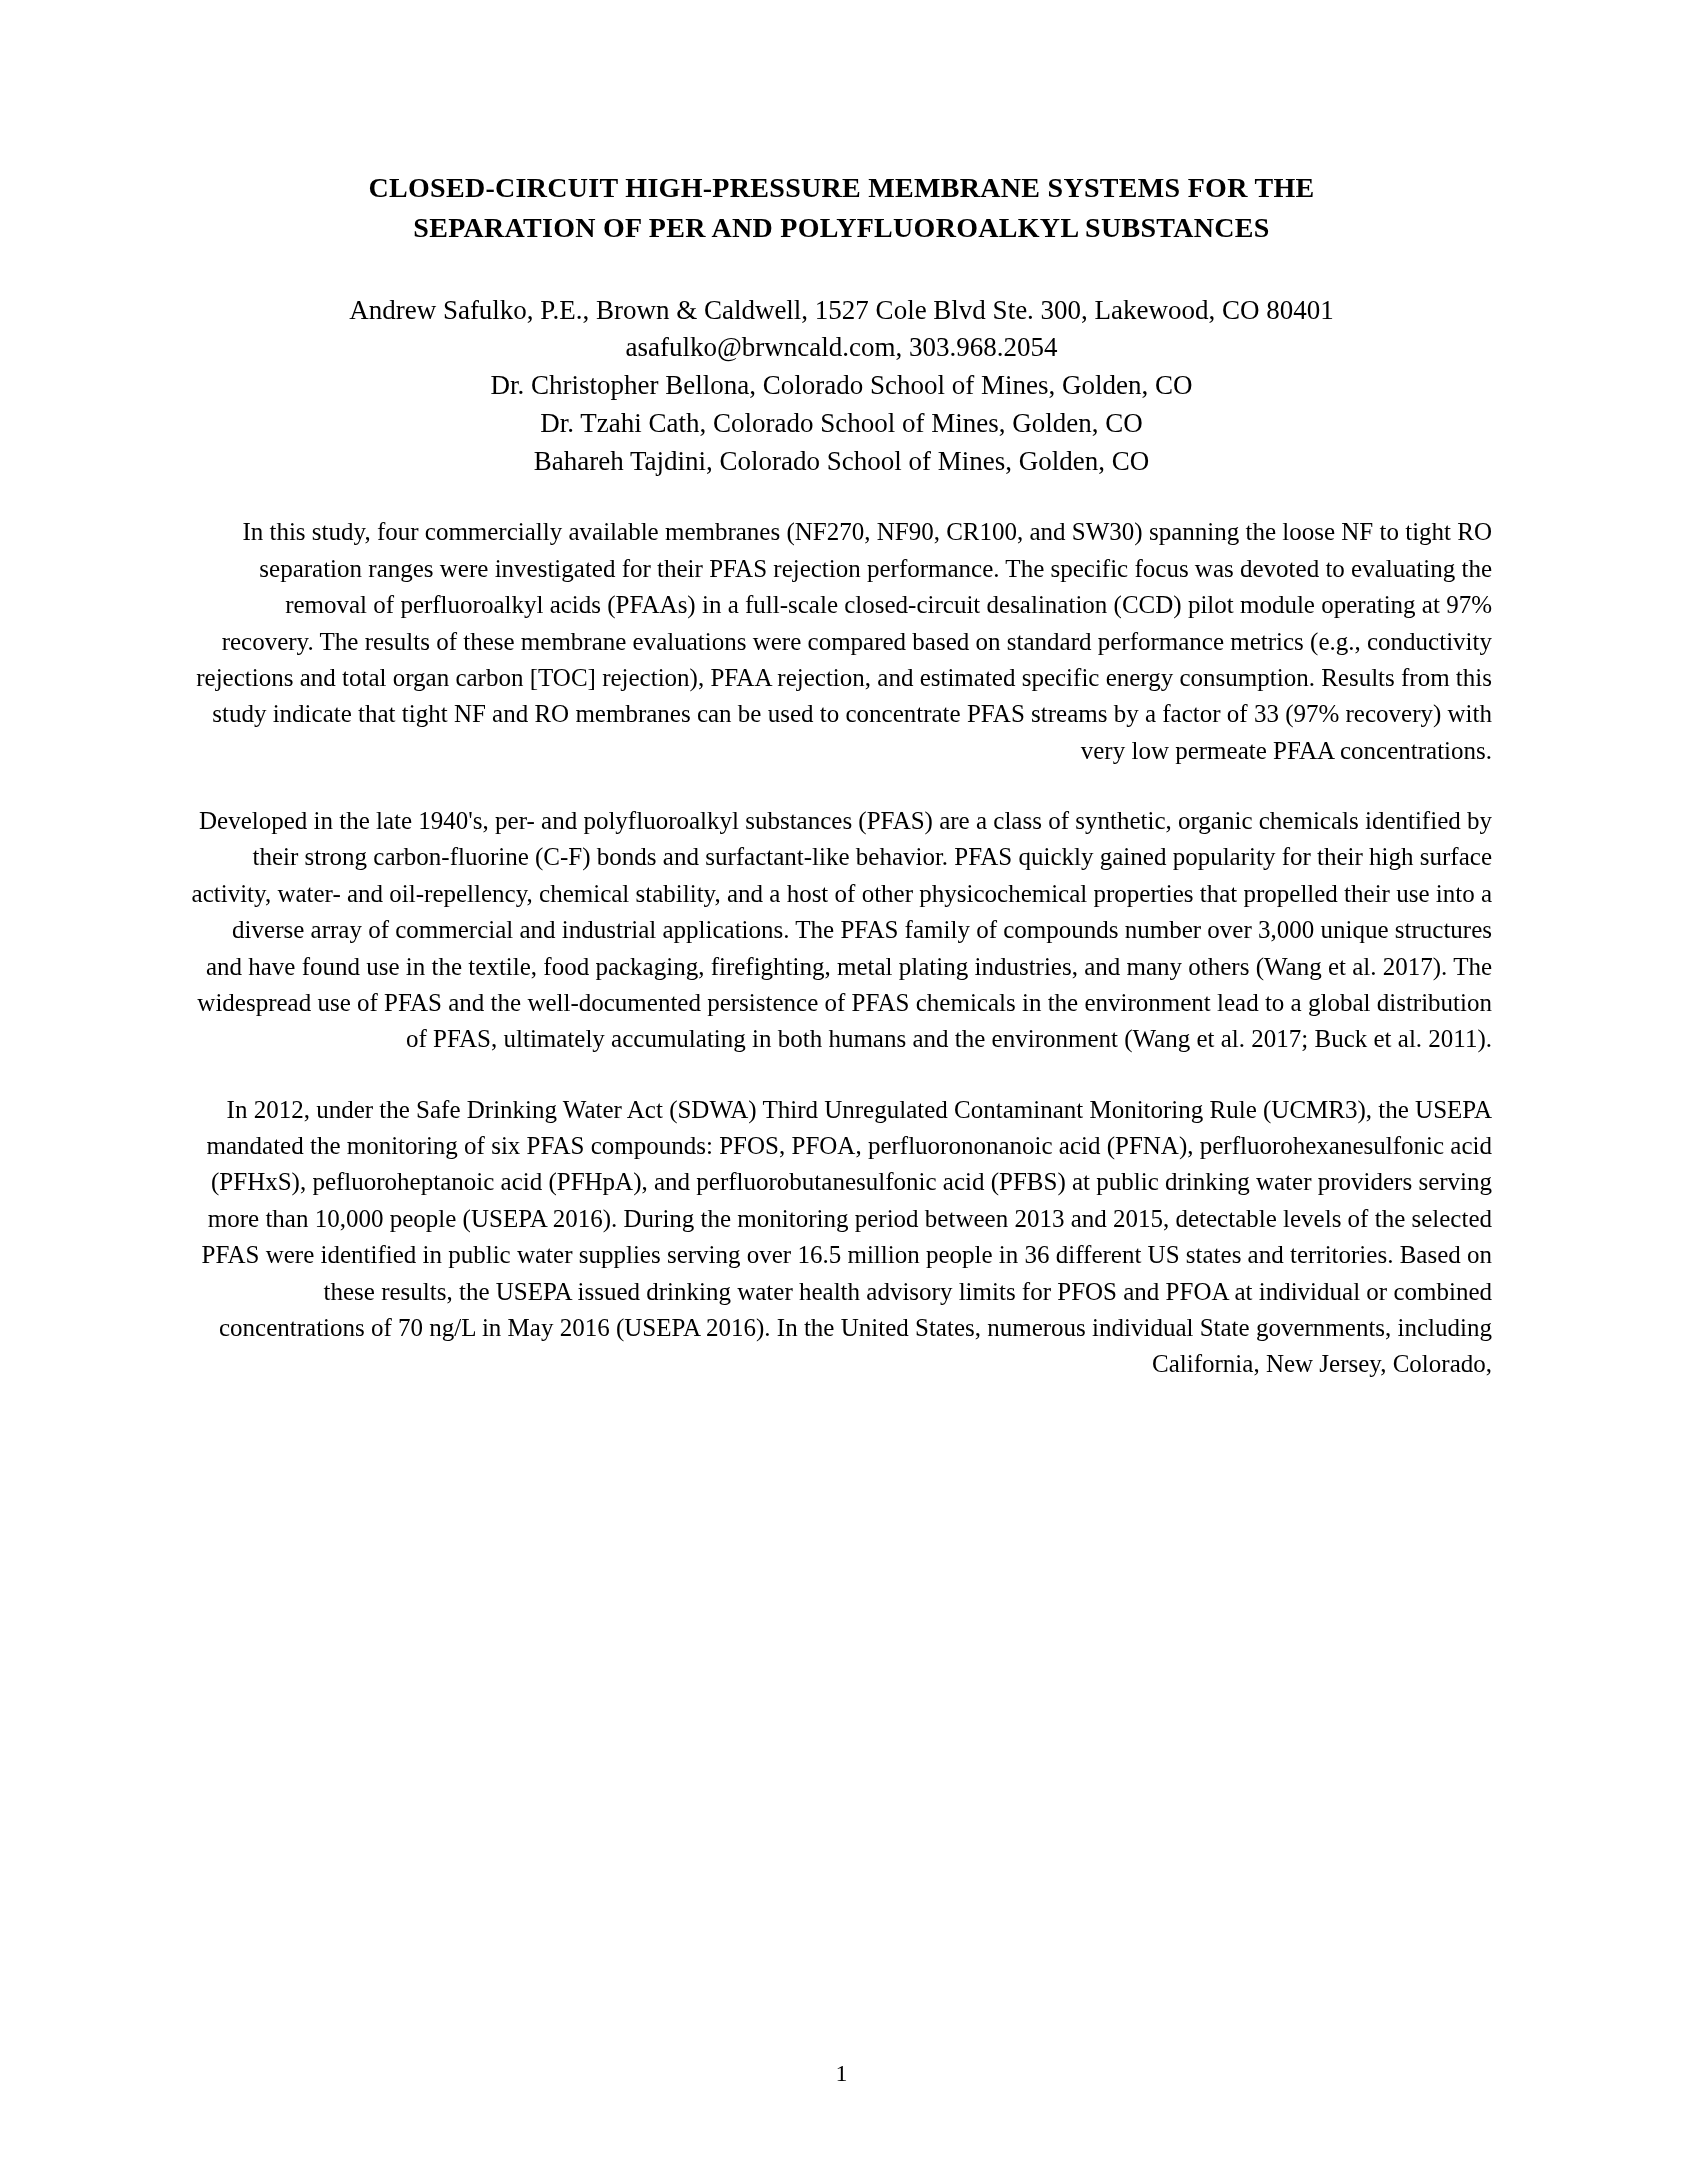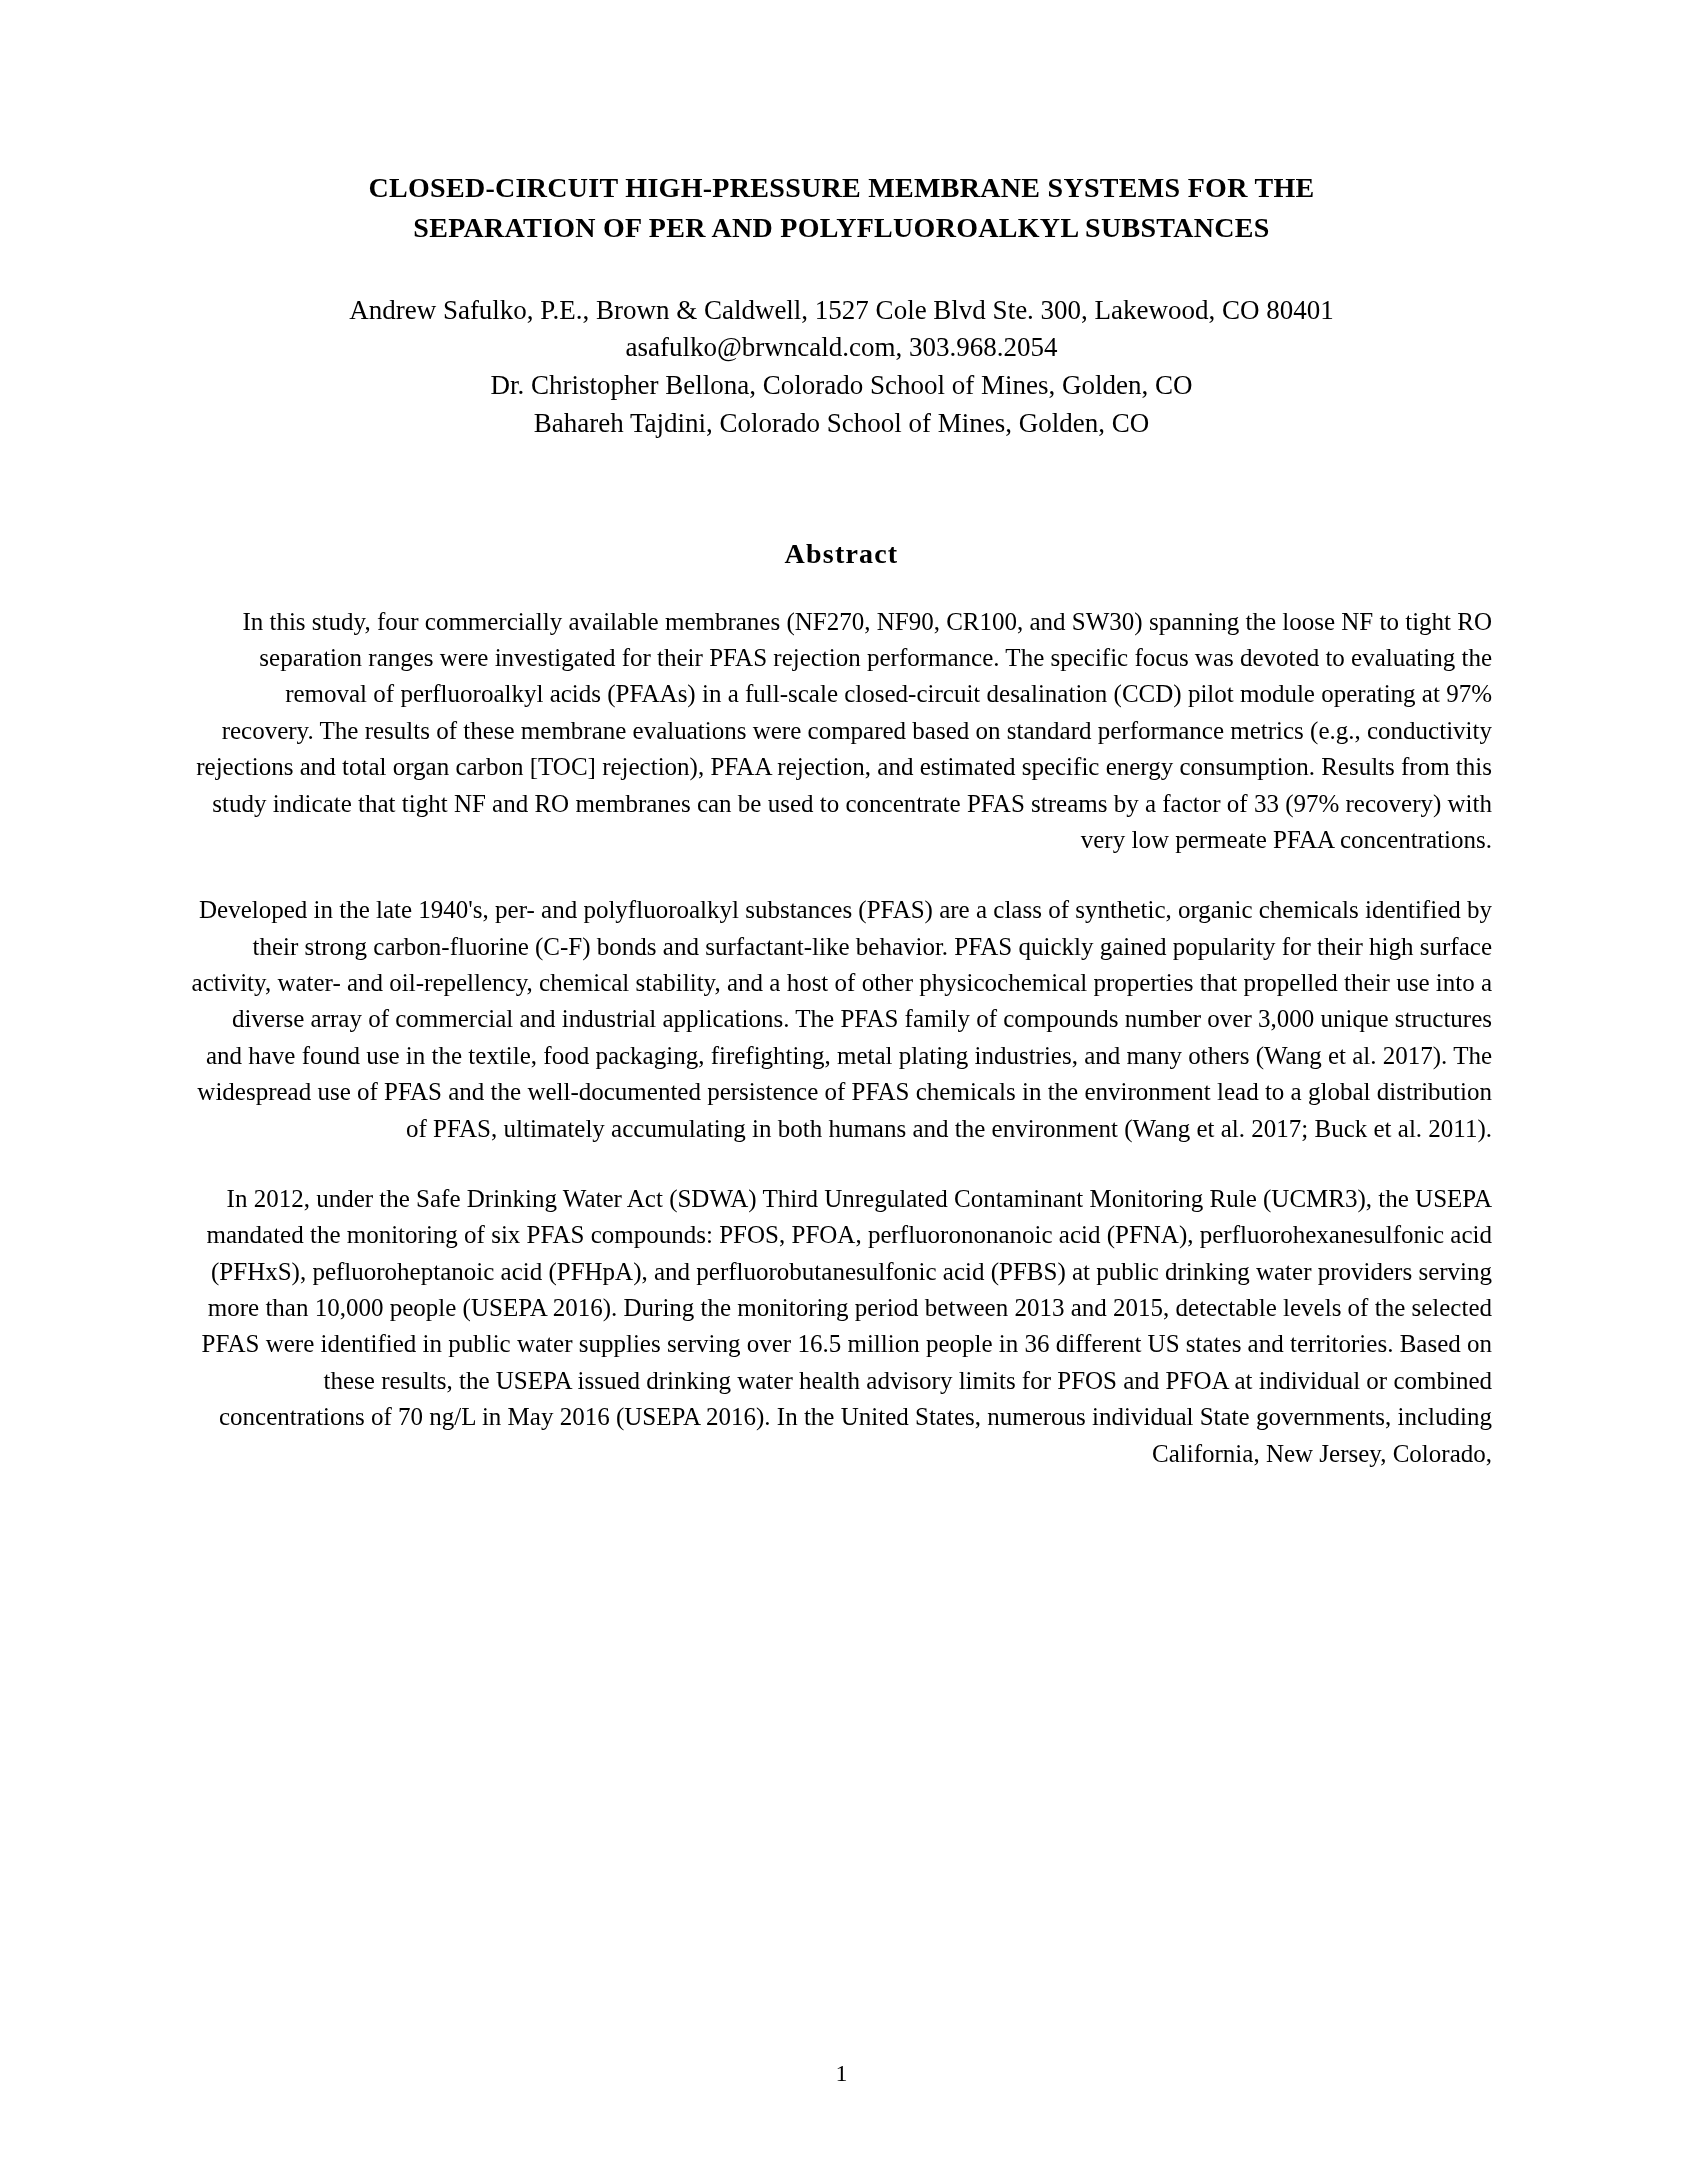--- a/index.html
+++ b/index.html
@@ -81,24 +81,24 @@
 
   <h1 class="title">
     <span class="title-line">CLOSED-CIRCUIT HIGH-PRESSURE MEMBRANE SYSTEMS FOR THE</span>
     <span class="title-line">SEPARATION OF PER AND POLYFLUOROALKYL SUBSTANCES</span>
   </h1>
 
   <div class="authors">
     <span class="author-line">Andrew Safulko, P.E., Brown &amp; Caldwell, 1527 Cole Blvd Ste. 300, Lakewood, CO 80401</span>
     <span class="author-line">asafulko@brwncald.com, 303.968.2054</span>
     <span class="author-line">Dr. Christopher Bellona, Colorado School of Mines, Golden, CO</span>
+    <span class="author-line">Dr. Tzahi Cath, Colorado School of Mines, Golden, CO</span>
     <span class="author-line">Bahareh Tajdini, Colorado School of Mines, Golden, CO</span>
   </div>
 
-  <h2 class="section-heading abstract-heading">Abstract</h2>
   <p class="body-text abstract-body">In this study, four commercially available membranes (NF270, NF90, CR100, and SW30) spanning the loose NF to tight RO separation ranges were investigated for their PFAS rejection performance. The specific focus was devoted to evaluating the removal of perfluoroalkyl acids (PFAAs) in a full-scale closed-circuit desalination (CCD) pilot module operating at 97% recovery. The results of these membrane evaluations were compared based on standard performance metrics (e.g., conductivity rejections and total organ carbon [TOC] rejection), PFAA rejection, and estimated specific energy consumption. Results from this study indicate that tight NF and RO membranes can be used to concentrate PFAS streams by a factor of 33 (97% recovery) with very low permeate PFAA concentrations.</p>
 
   <p class="body-text intro-body-first">Developed in the late 1940's, per- and polyfluoroalkyl substances (PFAS) are a class of synthetic, organic chemicals identified by their strong carbon-fluorine (C-F) bonds and surfactant-like behavior. PFAS quickly gained popularity for their high surface activity, water- and oil-repellency, chemical stability, and a host of other physicochemical properties that propelled their use into a diverse array of commercial and industrial applications. The PFAS family of compounds number over 3,000 unique structures and have found use in the textile, food packaging, firefighting, metal plating industries, and many others (Wang et al. 2017). The widespread use of PFAS and the well-documented persistence of PFAS chemicals in the environment lead to a global distribution of PFAS, ultimately accumulating in both humans and the environment (Wang et al. 2017; Buck et al. 2011).</p>
   <p class="body-text">In 2012, under the Safe Drinking Water Act (SDWA) Third Unregulated Contaminant Monitoring Rule (UCMR3), the USEPA mandated the monitoring of six PFAS compounds: PFOS, PFOA, perfluorononanoic acid (PFNA), perfluorohexanesulfonic acid (PFHxS), pefluoroheptanoic acid (PFHpA), and perfluorobutanesulfonic acid (PFBS) at public drinking water providers serving more than 10,000 people (USEPA 2016). During the monitoring period between 2013 and 2015, detectable levels of the selected PFAS were identified in public water supplies serving over 16.5 million people in 36 different US states and territories. Based on these results, the USEPA issued drinking water health advisory limits for PFOS and PFOA at individual or combined concentrations of 70 ng/L in May 2016 (USEPA 2016). In the United States, numerous individual State governments, including California, New Jersey, Colorado,</p>
 
   <div class="page-number">1</div>
 
 </div>
 
 

